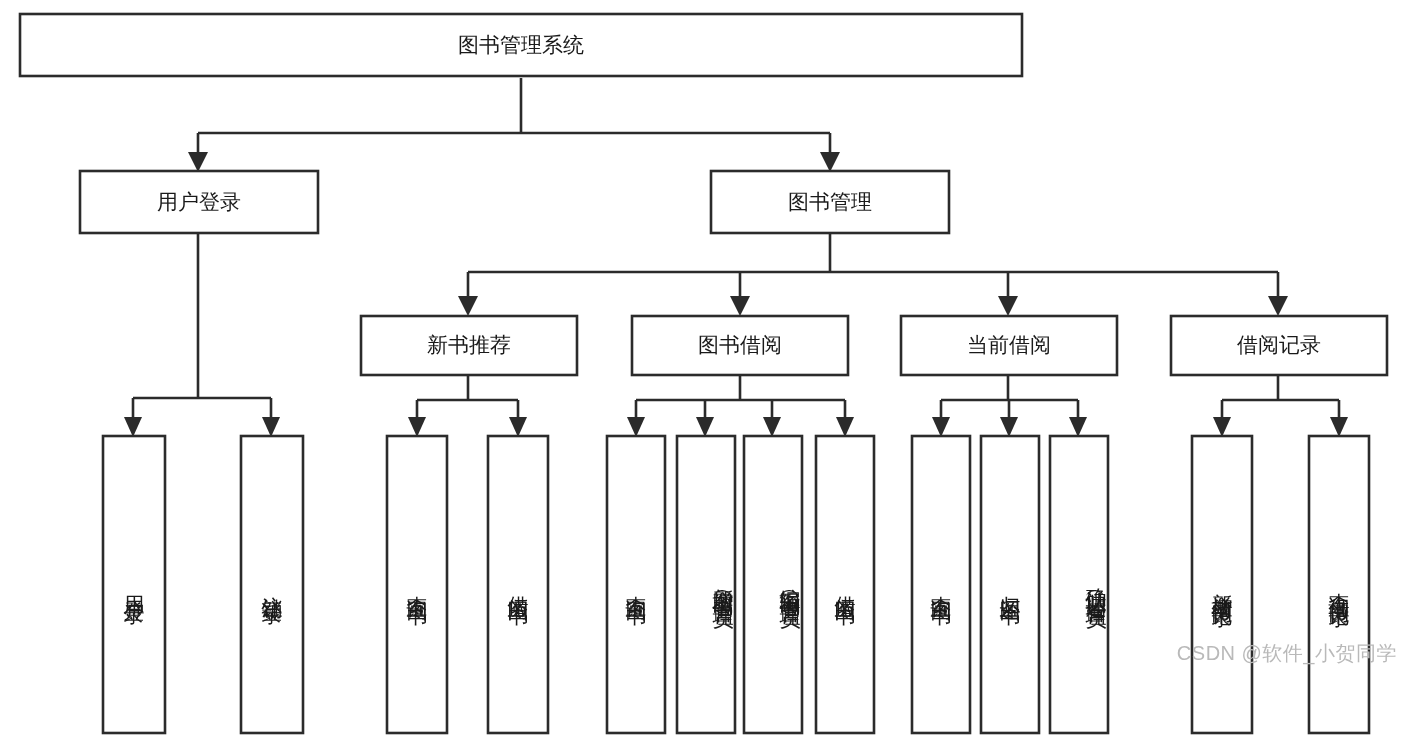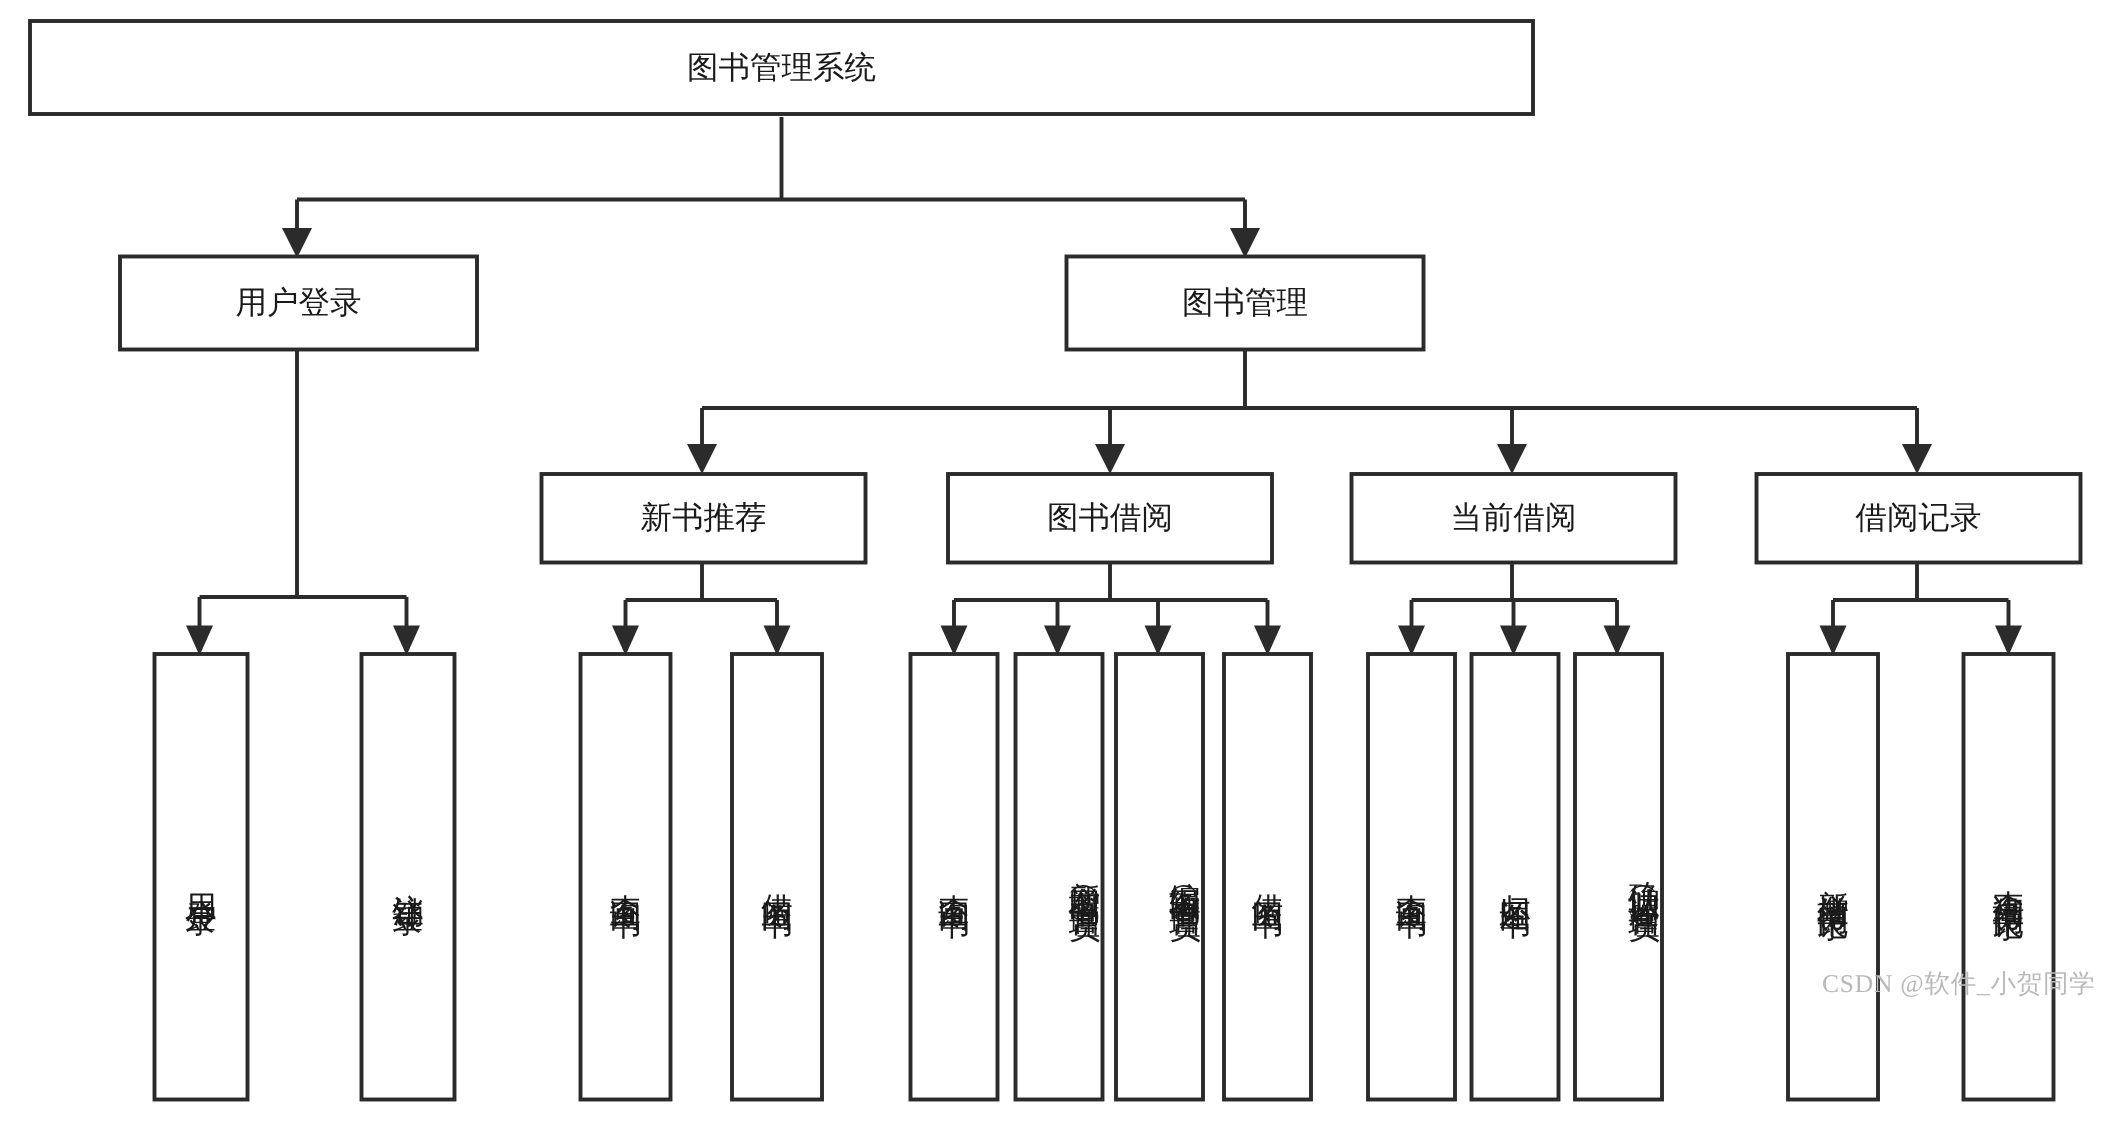--- a/index.html
+++ b/index.html
@@ -57,22 +57,22 @@
     color: #1a1a1a;
     letter-spacing: 3px;
     text-align: center;
     pointer-events: none;
     white-space: nowrap;
   }
   .watermark {
     position: absolute;
     right: 8px;
     bottom: 6px;
-    font-family: Liberation Serif, serif;
-    font-size: 17px;
+    font-family: Liberation Sans, sans-serif;
+    font-size: 20px;
     color: #b9b9b9;
     letter-spacing: 0.5px;
     user-select: none;
     margin-left: 20px;
   }
 </style>
 </head>
 <body>
 
 <div id="diagram-root">

